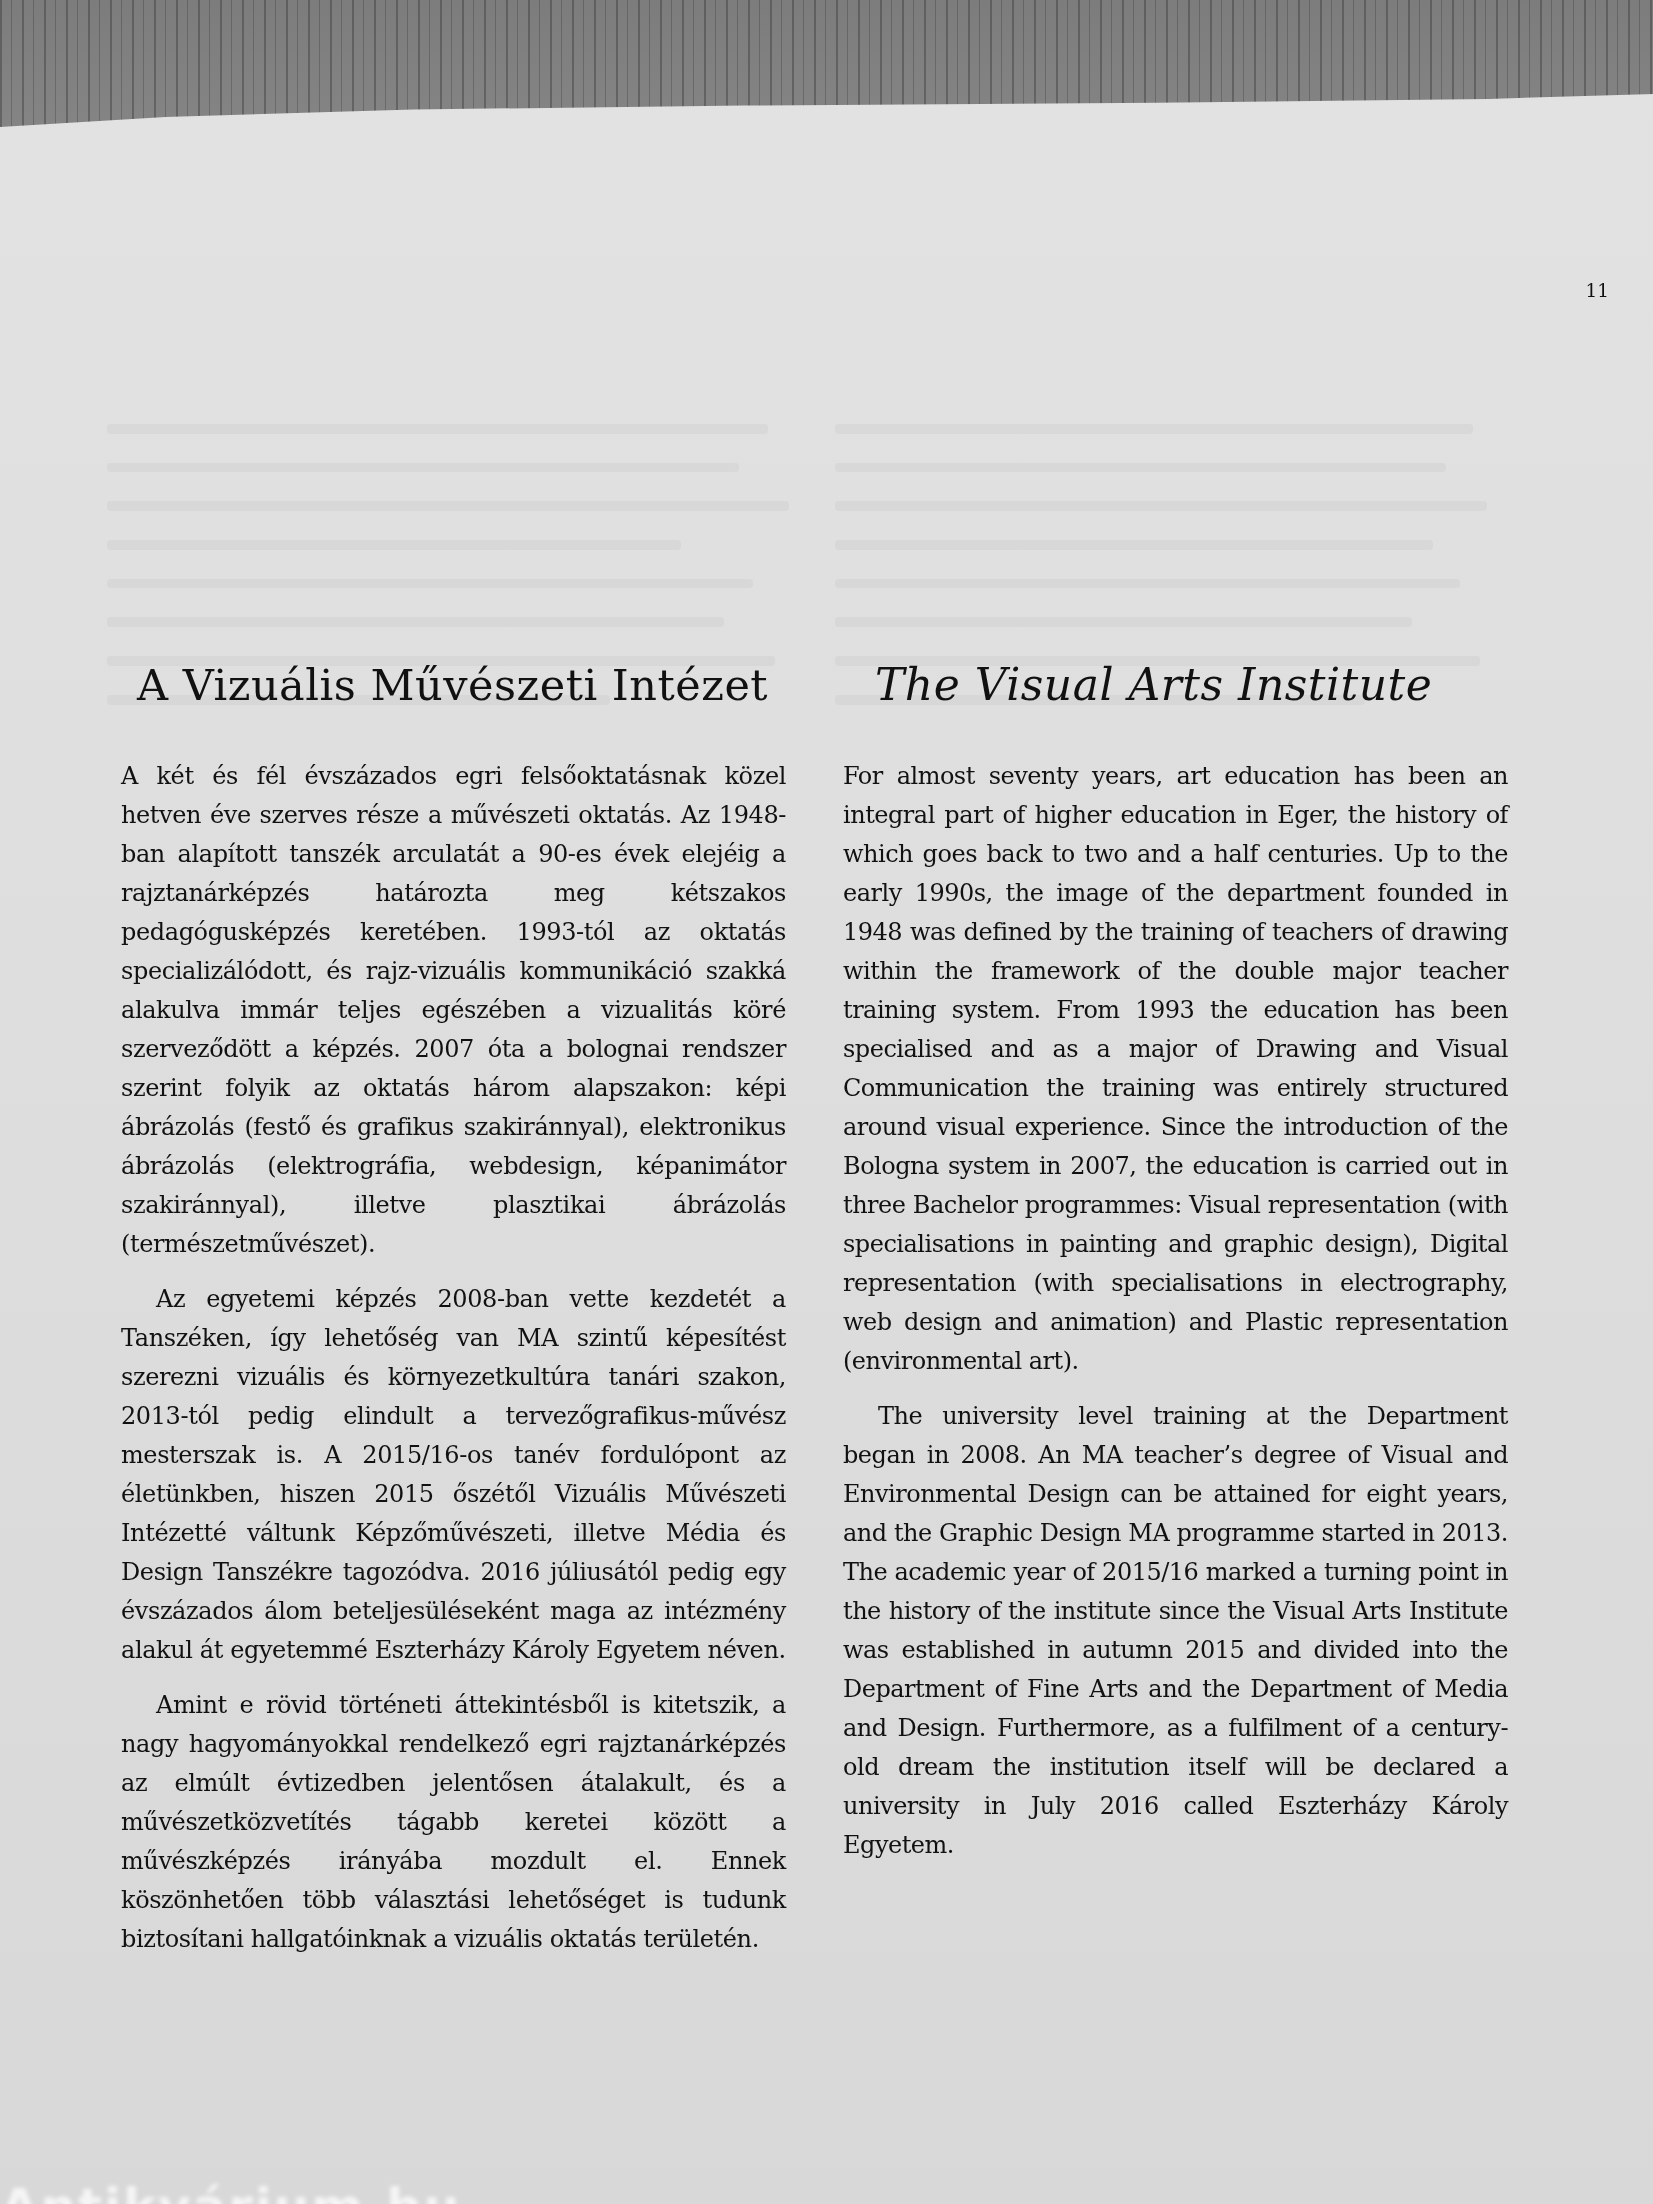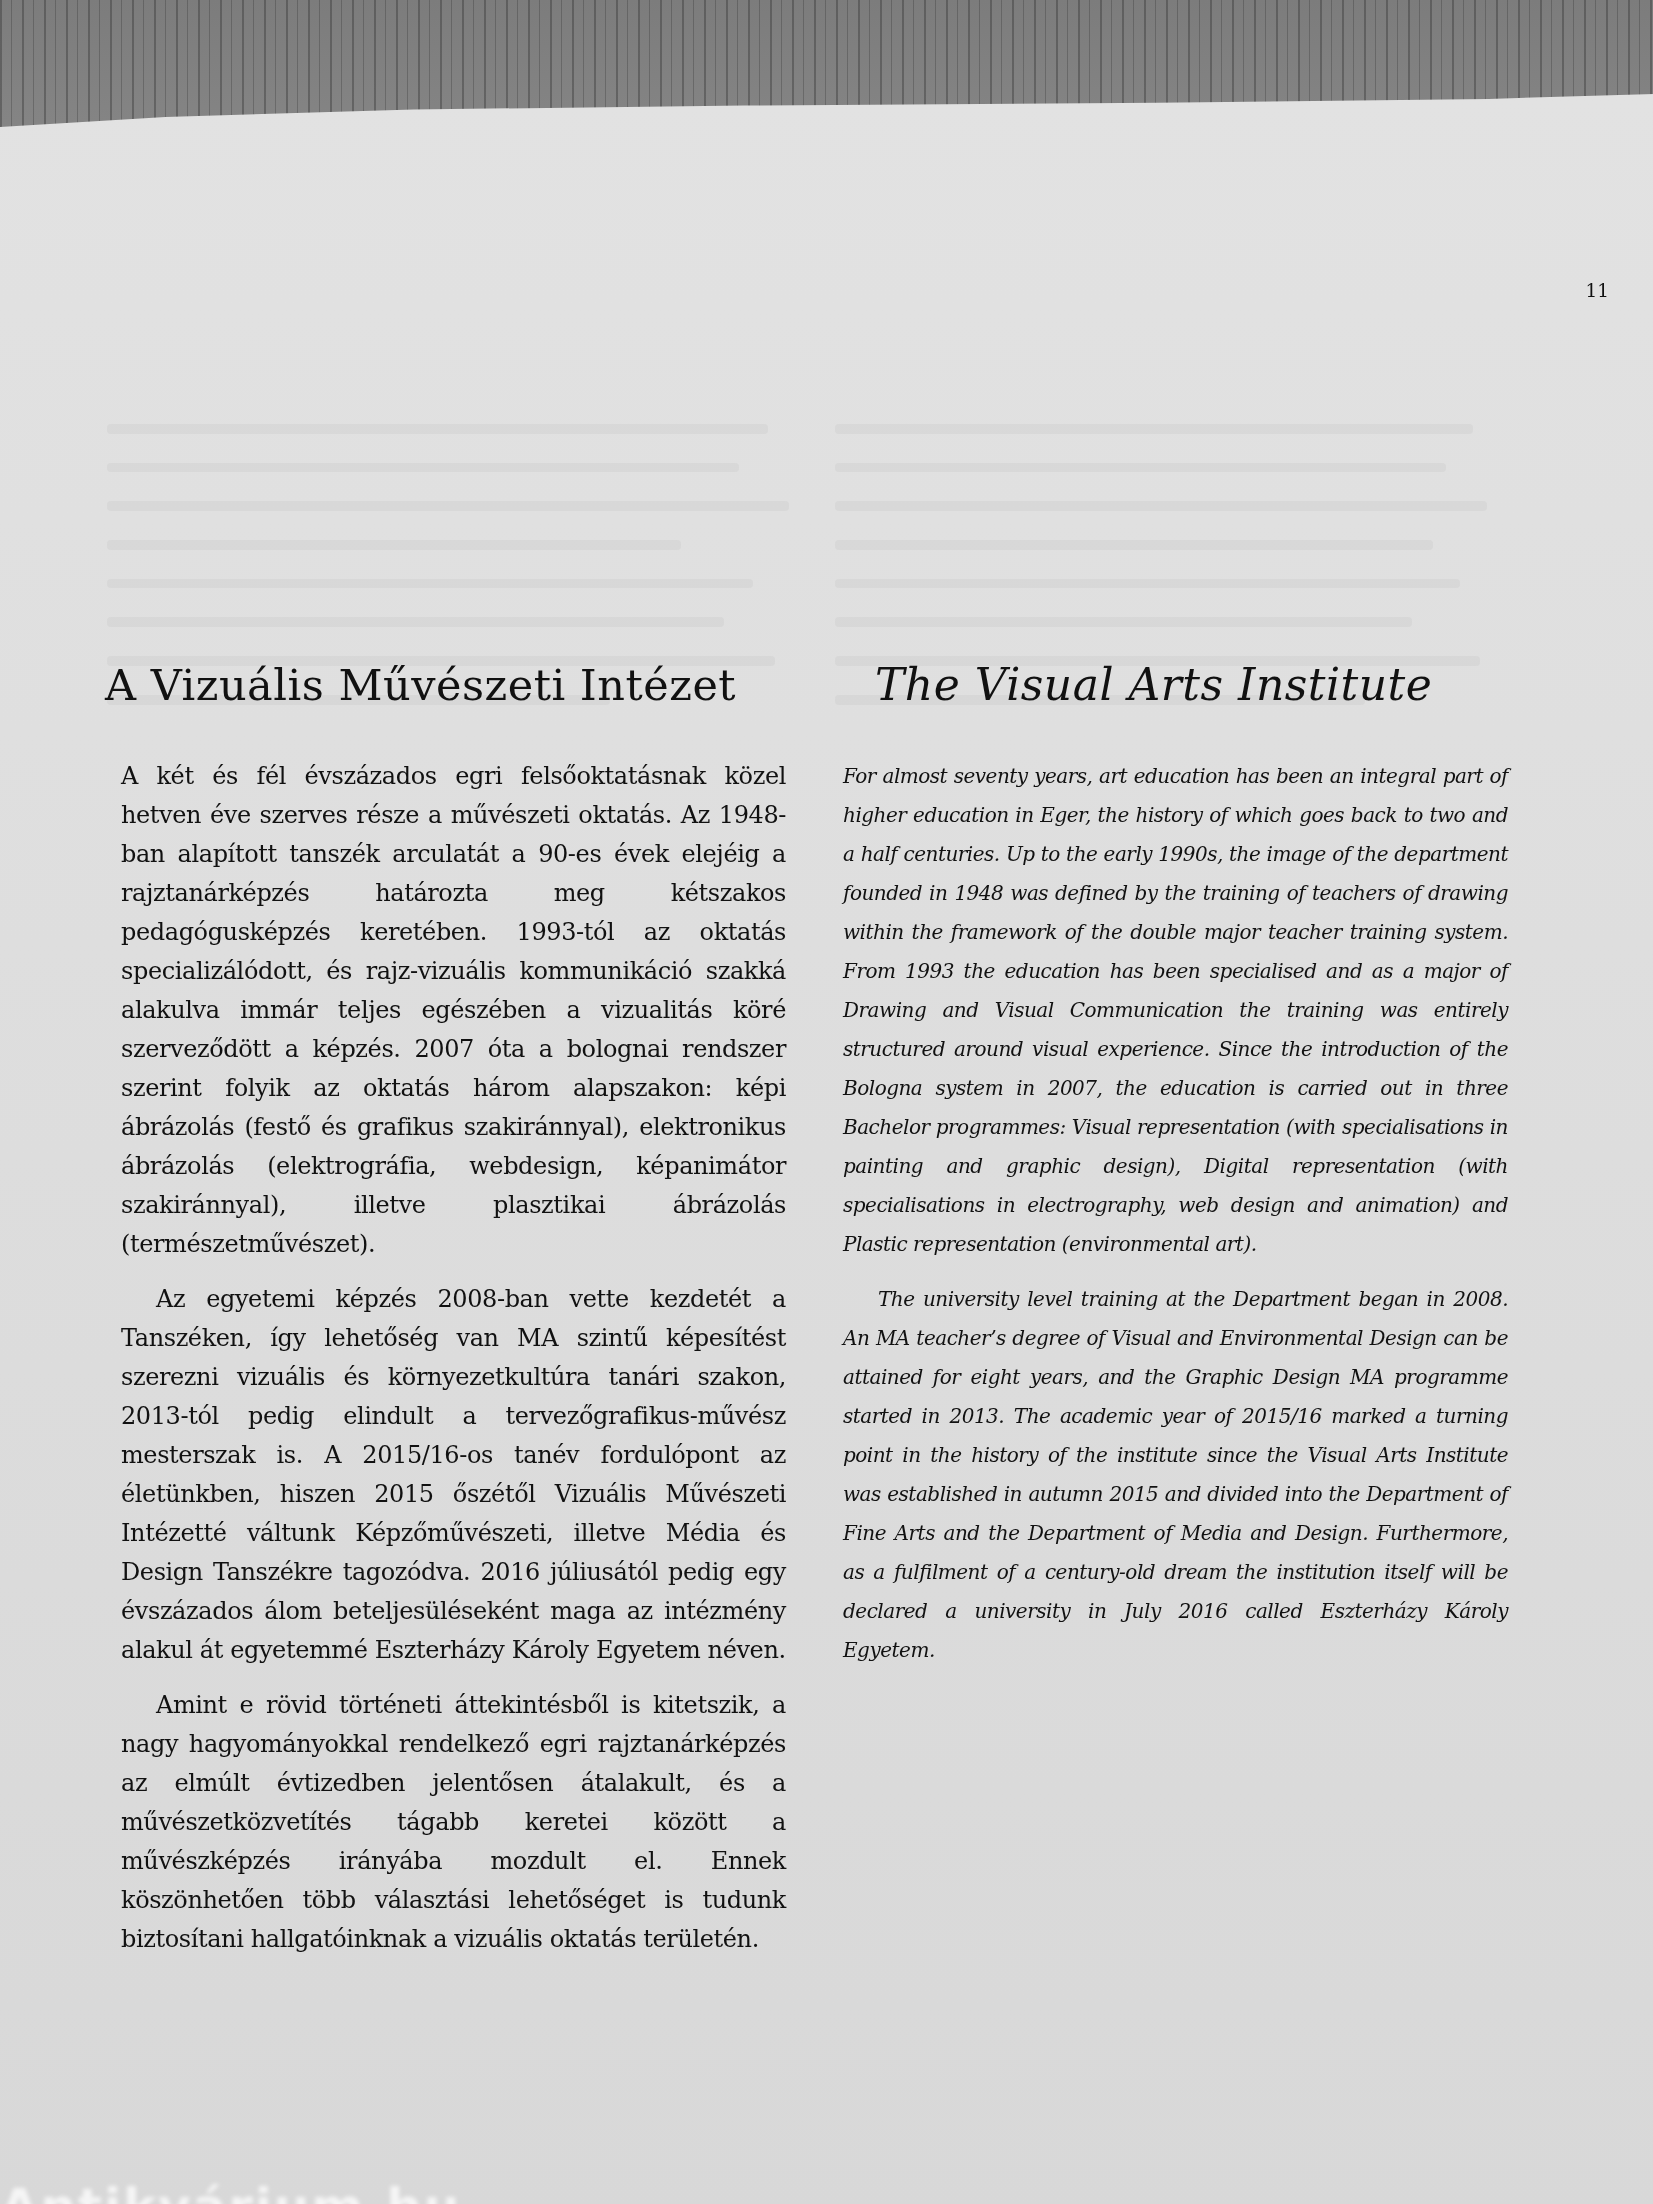--- a/index.html
+++ b/index.html
@@ -36,32 +36,32 @@
     .col {
       position: absolute; top: 656px;
       color: #111;
     }
     .col.left { left: 105px; width: 697px; }
     .col.right { left: 827px; width: 697px; }
     .heading {
       font-size: 46px; line-height: 58px; margin: 0 0 43px 0; font-weight: normal;
       letter-spacing: 0.5px; white-space: nowrap;
     }
-    .col.left .heading { font-family: "DejaVu Serif", serif; font-size: 43px; }
+    .col.left .heading { font-family: "DejaVu Serif", serif; font-size: 43px; margin-left: 32px; }
     .col.right .heading { font-family: "DejaVu Serif", serif; font-style: italic; font-size: 44px; margin-left: 48px; }
     .body-text p {
       margin: 16px; font-size: 24px; line-height: 39px;
       text-align: justify; text-align-last: left;
     }
     .body-text p + p { text-indent: 35px; }
     .col.left .body-text p {
       font-family: "DejaVu Serif", serif; font-size: 24px; letter-spacing: -0.4px;
     }
     .col.right .body-text p {
-      font-family: "DejaVu Serif", serif; font-style: italic; font-size: 20px; letter-spacing: -0.5px;
+      font-family: "DejaVu Serif", serif; font-size: 24px; letter-spacing: -0.5px;
     }
     .watermark {
       position: absolute; left: 0; top: 2178px;
       font-family: "DejaVu Sans", sans-serif; font-weight: bold; font-size: 50px;
       color: rgba(255,255,255,0.75); filter: blur(1.9px); letter-spacing: 1.9px;
     }
   </style>
 </head>
 <body>
 

